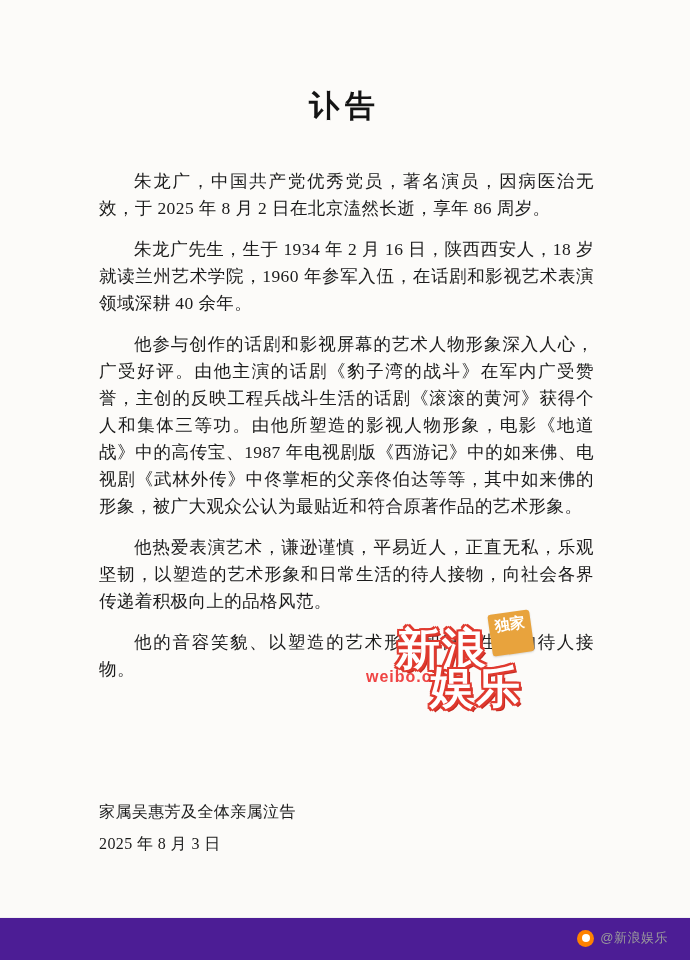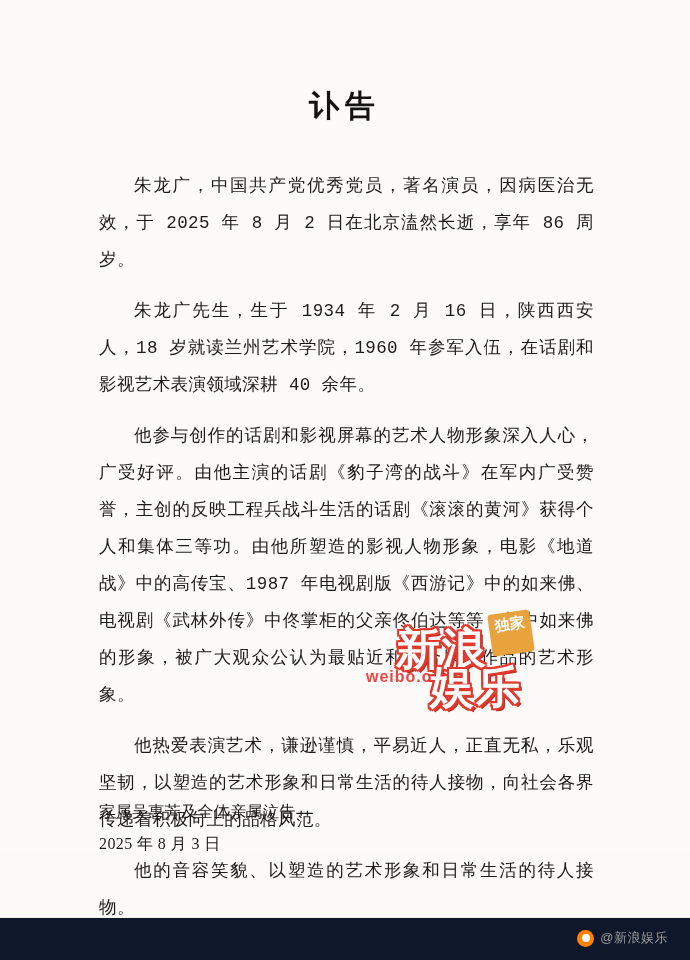--- a/index.html
+++ b/index.html
@@ -44,27 +44,27 @@
     font-family: "Liberation Serif", "DejaVu Serif", serif;
   }
   .body-text {
     position: absolute;
     left: 99px;
     top: 168px;
     width: 495px;
   }
   .para {
     font-size: 17.5px;
-    line-height: 37px;
+    line-height: 27px;
     text-indent: 2em;
     margin: 0 0 14px 0;
     color: #1b1b1b;
     text-align: justify;
     letter-spacing: 0.4px;
-    font-family: Liberation Mono, monospace;
+    font-family: Liberation Serif, serif;
   }
   .signature {
     position: absolute;
     left: 99px;
     top: 796px;
     width: 495px;
   }
   .sig-line {
     font-size: 16px;
     line-height: 32px;
@@ -145,21 +145,21 @@
     text-align: center;
     letter-spacing: 0;
   }
   
   .footer {
     position: absolute;
     left: 0;
     bottom: 0;
     width: 690px;
     height: 42px;
-    background: #0f172a;
+    background: #4c1d95;
     border-top: 1px solid #f0f0f0;
   }
   .footer-right {
     position: absolute;
     right: 22px;
     top: 11px;
     display: flex;
     align-items: center;
     gap: 6px;
   }

